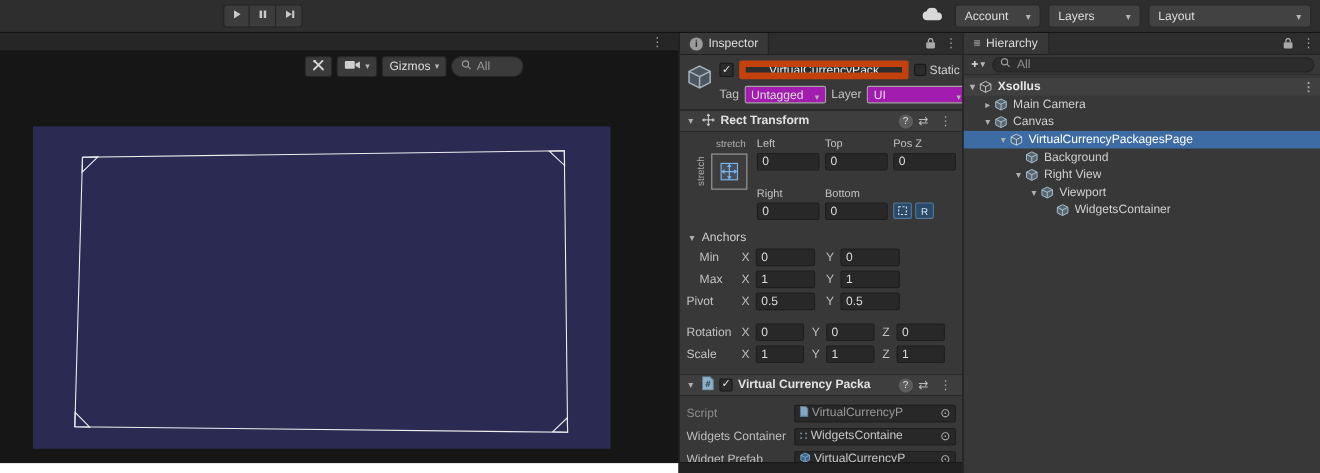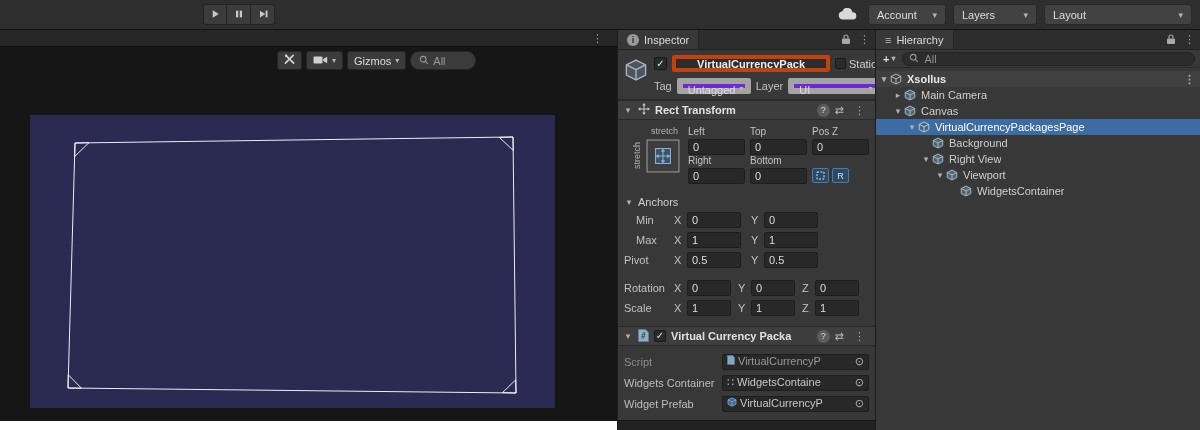--- a/index.html
+++ b/index.html
@@ -39,37 +39,37 @@
   .chev{font-size:8px;color:#b5b5b5}
 
   
   .inspector{left:617px;width:258px}
   .objheader{display:flex;padding:5px 6px 5px 6px;gap:6px;border-bottom:1px solid #2a2a2a}
   .objicon{width:27px;display:flex;justify-content:center;padding-top:3px}
   .objrows{flex:1;display:flex;flex-direction:column;gap:5px}
   .objrow{display:flex;align-items:center;gap:5px;height:17px}
   .checkbox{width:13px;height:13px;background:#2b2b2b;border:1px solid #181818;border-radius:2px;color:#e3e3e3;font-size:10px;line-height:11px;text-align:center;cursor:pointer;flex:none}
   .minicheck{width:11px;height:11px;background:#2b2b2b;border:1px solid #181818;border-radius:2px;cursor:pointer;flex:none}
-  .namefield{flex:1;height:17px;background:#2d2d2d;border:4px solid #c2410c;border-radius:2px;display:flex;align-items:center;padding:0 21px;font-weight:bold;color:#ececec;overflow:hidden;white-space:nowrap}
+  .namefield{flex:1;height:17px;background:#2d2d2d;border:6px solid #c2410c;border-radius:2px;display:flex;align-items:center;padding:0 21px;font-weight:normal;color:#ececec;overflow:hidden;white-space:nowrap}
   .staticgrp{display:flex;align-items:center;gap:3px;color:#cfcfcf;cursor:pointer}
   .lbl{color:#c2c2c2;flex:none}
-  .drop{height:16px;background:#6d28d9;border:6px solid #a3a3a3;border-radius:2px;display:flex;align-items:flex-start;justify-content:space-between;padding:0 5px;color:#ddd;gap:4px;cursor:pointer}
+  .drop{height:16px;background:#a21caf;border:1px solid #a3a3a3;border-radius:2px;display:flex;align-items:flex-end;justify-content:space-between;padding:0 5px;color:#ddd;gap:4px;cursor:pointer}
   .drop-tag{width:74px}.drop-layer{flex:1}
   .comp-header{height:20px;background:var(--header,#3e3e3e);border-top:1px solid #2a2a2a;border-bottom:1px solid #2a2a2a;display:flex;align-items:center;gap:5px;padding:0 5px}
   .comp-title{font-weight:bold;color:#e2e2e2;flex:1;white-space:nowrap;overflow:hidden}
   .fold{color:#b0b0b0;font-size:9px;width:10px;text-align:center;flex:none;cursor:pointer}
   .helpicon{width:13px;height:13px;border-radius:50%;background:#5d5d5d;color:#ddd;font-size:9px;display:flex;align-items:center;justify-content:center;cursor:pointer}
   .presets{color:#bbb;cursor:pointer;font-size:11px}
   .rtbody{padding:6px 6px 8px 6px}
   .rttop{display:flex;margin-bottom:2px}
   .presetcol{width:64px;position:relative;height:60px;flex:none}
   .stretch-h{position:absolute;left:27px;top:0;font-size:9px;color:#b0b0b0}
   .stretch-v{position:absolute;left:8px;top:16px;font-size:9px;color:#b0b0b0;writing-mode:vertical-rl;transform:rotate(180deg)}
   .presetbox{position:absolute;left:22px;top:13px;cursor:pointer}
-  .fieldscol{flex:1;display:flex;flex-direction:column;gap:0}
+  .fieldscol{flex:1;display:flex;flex-direction:column;gap:16px}
   .grid3{display:grid;grid-template-columns:1fr 1fr 1fr;column-gap:5px}
   .flabel{font-size:10px;color:#c2c2c2;height:13px}
   .num{height:16px;background:var(--field,#282828);border:1px solid #1e1e1e;border-radius:2px;display:flex;align-items:center;padding:0 4px;color:#dcdcdc;cursor:text}
   .togglecell{display:flex;align-items:flex-end;justify-content:flex-start;gap:3px;padding-bottom:1px}
   .ttoggle{width:17px;height:15px;background:#2a4a66;border:1px solid #50799f;border-radius:2px;display:flex;align-items:center;justify-content:center;color:#cfe3f5;font-size:9px;cursor:pointer}
   .foldrow{display:flex;align-items:center;gap:4px;color:#cfcfcf;height:16px;margin-top:8px}
   .rtrow{display:flex;align-items:center;height:20px}
   .rtrow.gap-top{margin-top:8px}
   .rtlabel{width:50px;color:#c2c2c2;flex:none}
   .rtlabel.indent{padding-left:12px}

